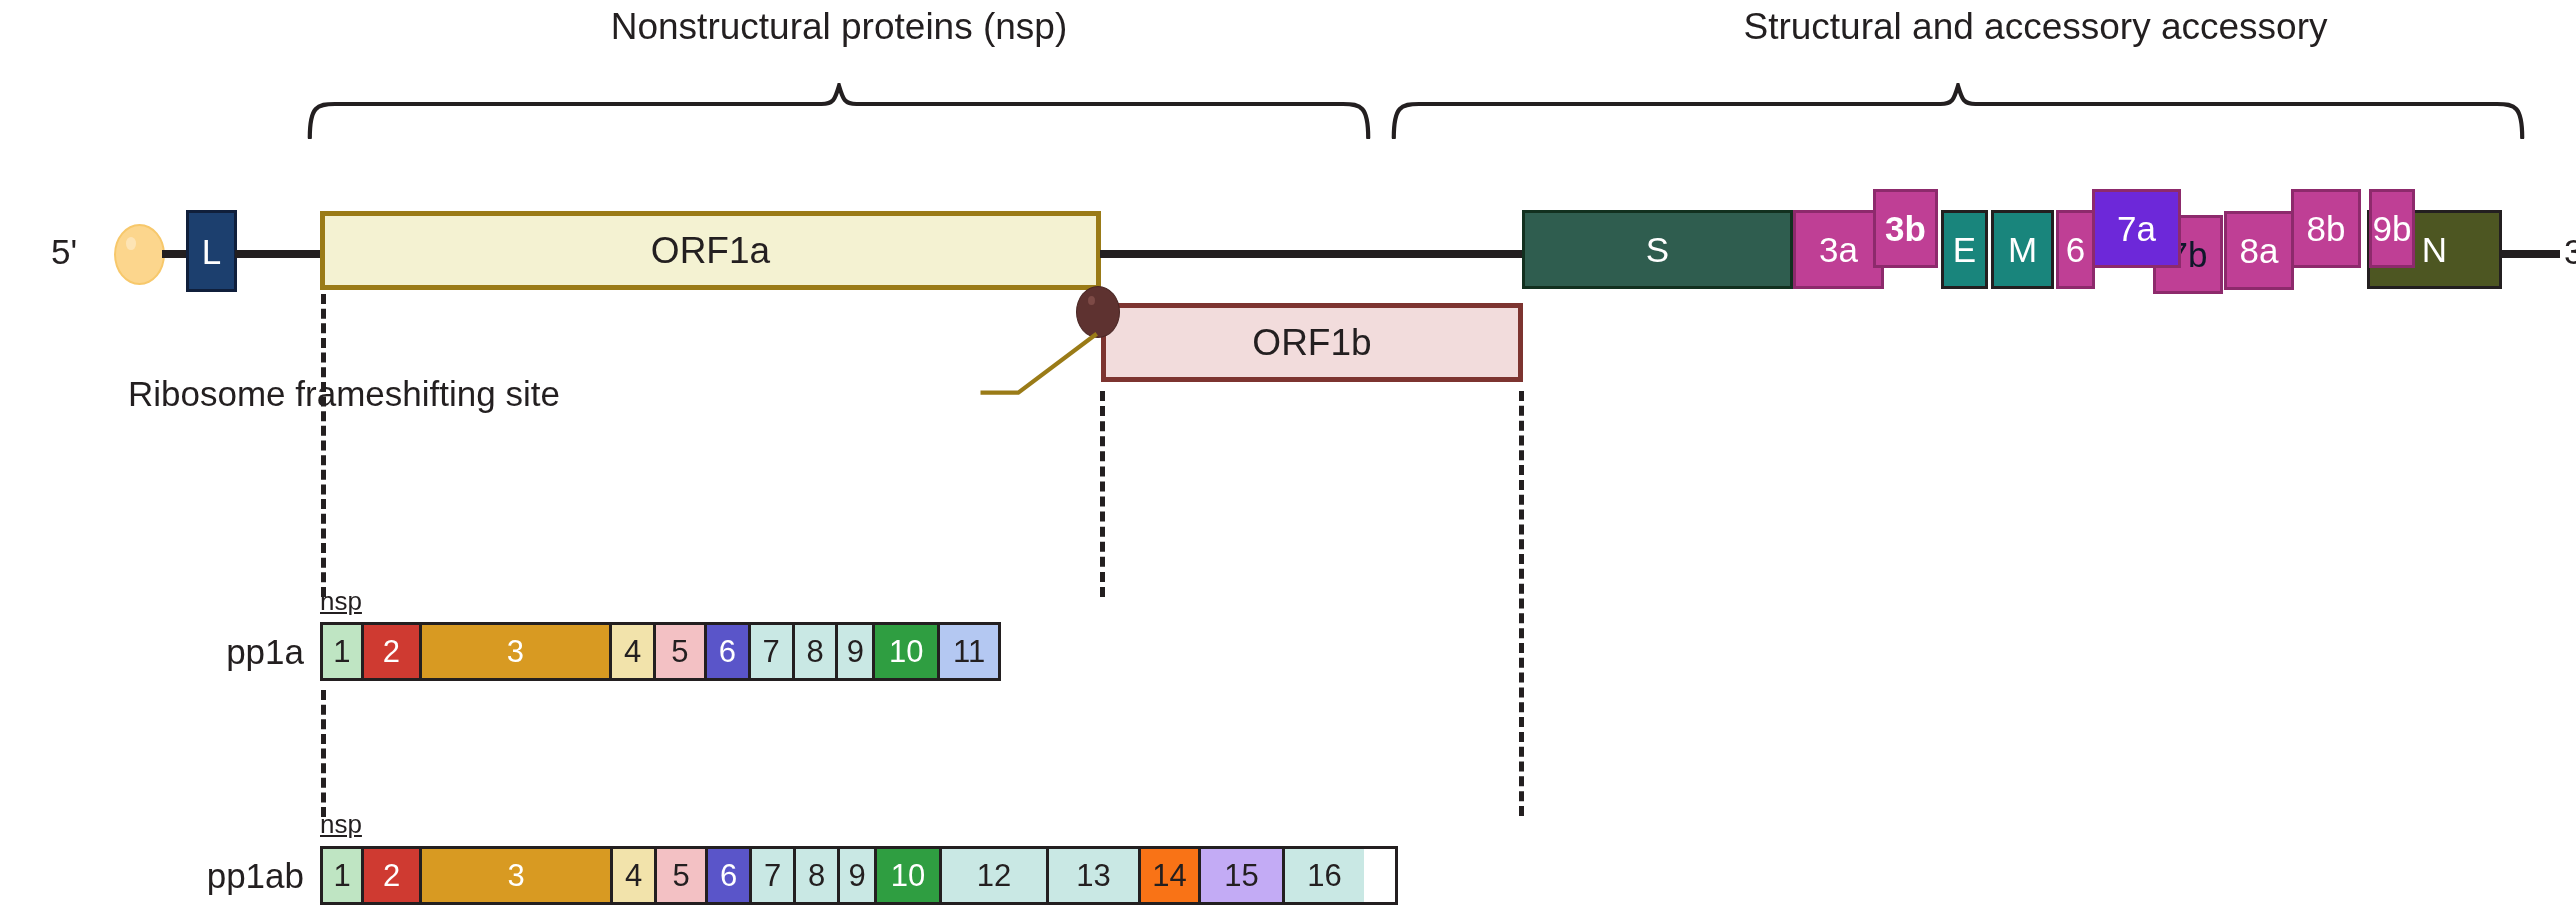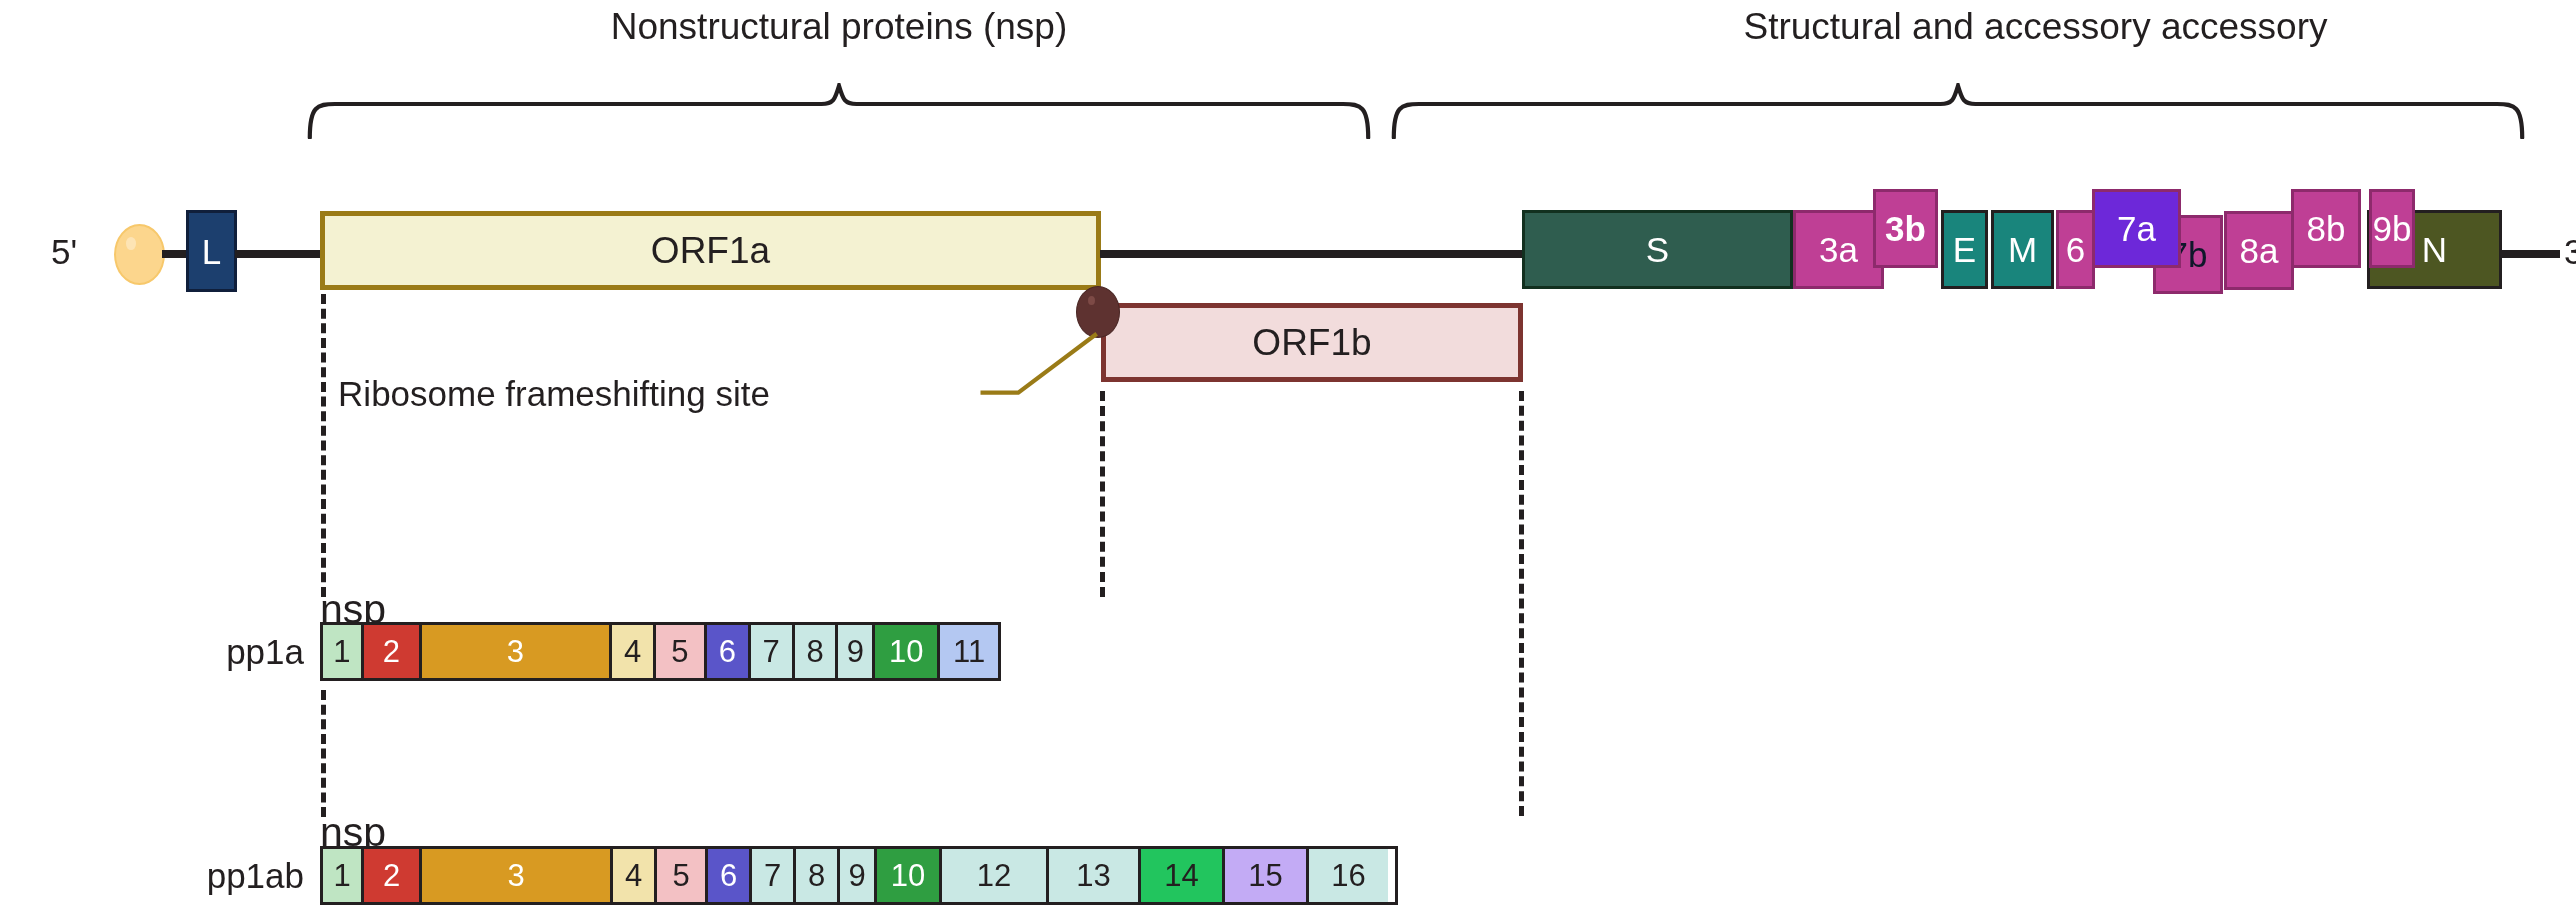--- a/index.html
+++ b/index.html
@@ -96,38 +96,38 @@
     left:26%; top:18%;
   }
 
   
   .fs-leader { stroke: #9a7b17; stroke-width: 6px; fill: none; }
 
   .fs-label {
     font-size: 35px;
     color: #231f20;
     white-space: nowrap;
-    text-align: center;
+    text-align: left;
   }
 
   
   .dashed {
     width: 0;
     border-left: 5.6px dashed #231f20;
   }
 
   
   .pp-label {
     font-size: 35px;
     color: #231f20;
     white-space: nowrap;
     text-align: right;
   }
   .nsp-caption {
-    font-size: 41px;
+    font-size: 26px;
     color: #231f20;
     white-space: nowrap;
     text-decoration: underline;
   }
   .pp-row {
     display: flex;
     align-items: stretch;
     border: 3.5px solid #231f20;
     box-sizing: border-box;
     background: #ffffff;
@@ -243,19 +243,19 @@
       <div class="nsp" style="width: 191px; background: rgb(216, 154, 34); color: rgb(255, 255, 255);">3</div>
       <div class="nsp" style="width: 44px; background: rgb(242, 227, 171); color: rgb(35, 31, 32);">4</div>
       <div class="nsp" style="width: 51px; background: rgb(243, 193, 196); color: rgb(35, 31, 32);">5</div>
       <div class="nsp" style="width: 44px; background: rgb(90, 85, 201); color: rgb(255, 255, 255);">6</div>
       <div class="nsp" style="width: 44px; background: rgb(201, 232, 228); color: rgb(35, 31, 32);">7</div>
       <div class="nsp" style="width: 44px; background: rgb(201, 232, 228); color: rgb(35, 31, 32);">8</div>
       <div class="nsp" style="width: 37px; background: rgb(201, 232, 228); color: rgb(35, 31, 32);">9</div>
       <div class="nsp" style="width: 65px; background: rgb(47, 158, 65); color: rgb(255, 255, 255);">10</div>
       <div class="nsp" style="width: 107px; background: rgb(201, 232, 228); color: rgb(35, 31, 32);">12</div>
       <div class="nsp" style="width: 92px; background: rgb(201, 232, 228); color: rgb(35, 31, 32);">13</div>
-      <div class="nsp" style="width: 84px; background: #22c55e; color: rgb(35, 31, 32);">14</div>
+      <div class="nsp" style="width: 60px; background: #f97316; color: rgb(35, 31, 32);">14</div>
       <div class="nsp" style="width: 84px; background: rgb(195, 171, 245); color: rgb(35, 31, 32);">15</div>
       <div class="nsp" style="width: 79px; background: rgb(201, 232, 228); color: rgb(35, 31, 32);">16</div>
     </div>
 
 </div>
 
 
 </body></html>

